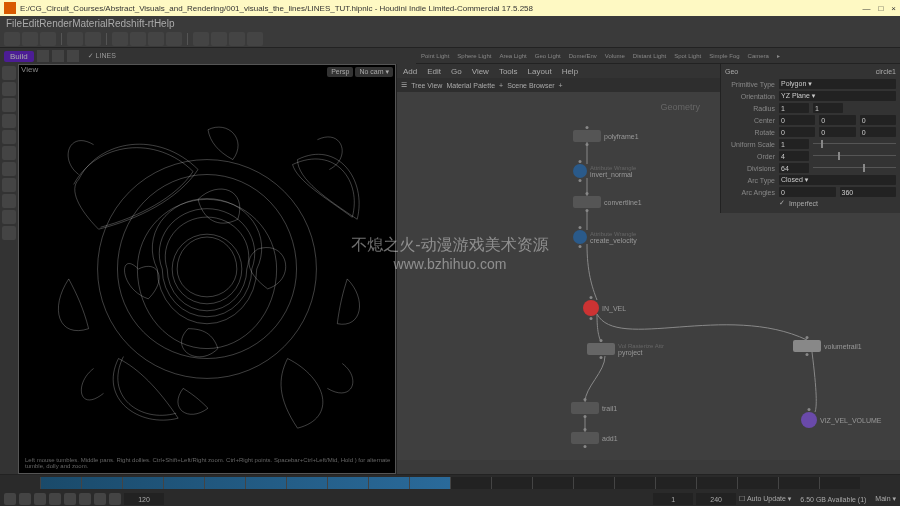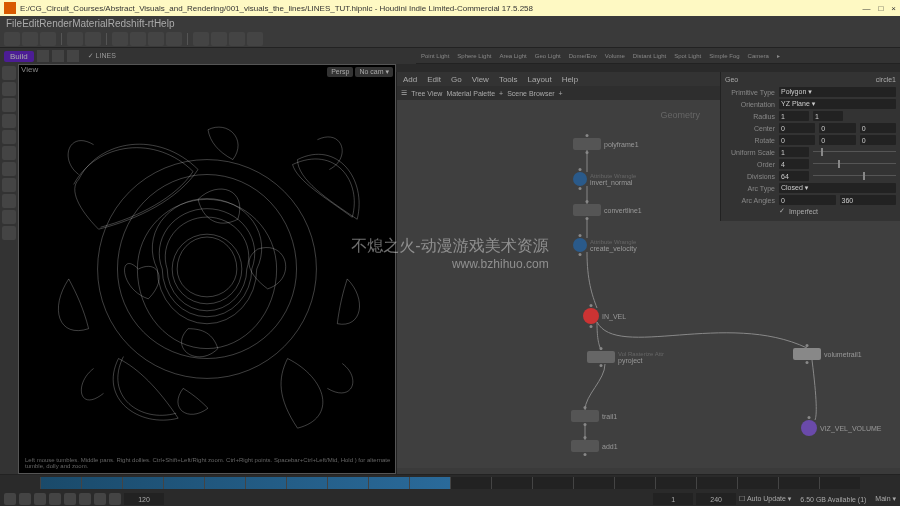--- a/index.html
+++ b/index.html
@@ -17,21 +17,21 @@
 .secondbar .icon { width:12px; height:12px; background:#444; }
 .main { display:flex; height:410px; }
 .sidebar { width:18px; background:#333; display:flex; flex-direction:column; gap:2px; padding:2px; }
 .sidebar .tool { width:14px; height:14px; background:#444; border-radius:2px; }
 .viewport { width:378px; background:#000; position:relative; border:1px solid #555; }
 .viewport .vtabs { position:absolute; top:0; left:2px; font-size:8px; color:#888; }
 .viewport .vbtns { position:absolute; top:2px; right:2px; display:flex; gap:2px; }
 .viewport .vbtn { padding:1px 4px; background:#333; font-size:7px; border-radius:2px; }
 .viewport svg { width:100%; height:100%; }
 .viewport .hint { position:absolute; bottom:4px; left:6px; font-size:6px; color:#666; }
-.nodegraph { flex:1; background:#3a3a3a; position:relative; border-left:1px solid #222;margin-top:8px; }
+.nodegraph { flex:1; background:#3a3a3a; position:relative; border-left:1px solid #222; }
 .ngmenu { height:14px; background:#333; display:flex; gap:10px; padding:0 6px; align-items:center; font-size:8px; }
 .ngtabs { height:14px; background:#2e2e2e; display:flex; gap:4px; padding:0 4px; align-items:center; font-size:7px; }
 .ngcanvas { height:368px; position:relative; background:#3f3f3f; overflow:hidden; }
 .ngcanvas .label { position:absolute; font-size:9px; color:#666; }
 .node { position:absolute; display:flex; align-items:center; gap:3px; }
 .node .conn { width:3px; height:3px; background:#888; border-radius:50%; position:absolute; left:50%; transform:translateX(-50%); }
 .node .conn.top { top:-4px; }
 .node .conn.bot { bottom:-4px; }
 .node .shape { width:28px; height:12px; background:#555; border-radius:2px; position:relative; }
 .node .shape.round { width:14px; height:14px; border-radius:50%; }
@@ -50,21 +50,21 @@
 .timeline .track .prog { height:100%; background:linear-gradient(90deg,#1a4a6a,#2a6a9a); width:50%; }
 .timeline .track .ticks { position:absolute; top:0; left:0; right:0; height:100%; display:flex; }
 .timeline .track .tick { flex:1; border-left:1px solid #444; }
 .timeline .controls { display:flex; align-items:center; gap:3px; padding:0 4px; height:16px; }
 .timeline .pbtn { width:12px; height:12px; background:#444; border-radius:2px; }
 .timeline .fld { width:40px; height:12px; background:#222; font-size:7px; display:flex; align-items:center; justify-content:center; }
 .shelf { position:absolute; top:48px; right:0; width:484px; height:16px; background:#333; display:flex; gap:2px; padding:0 2px; align-items:center; border-bottom:1px solid #222; }
 .shelf .sbtn { padding:1px 3px; font-size:6px; color:#888; }
 .watermark { position:absolute; left:50%; top:50%; transform:translate(-50%,-50%); text-align:center; pointer-events:none; opacity:0.5; }
 .watermark .ch { font-size:16px; color:#ddd; }
-.watermark .url { font-size:12px; color:#ddd;text-align:right; }
+.watermark .url { font-size:14px; color:#ddd; }
 </style>
 </head>
 <body>
 
 <div class="titlebar">
   <div class="icon"></div>
   <div class="title">E:/CG_Circuit_Courses/Abstract_Visuals_and_Rendering/001_visuals_the_lines/LINES_TUT.hipnlc - Houdini Indie Limited-Commercial 17.5.258</div>
   <div class="winbtns">
     <span>—</span>
     <span>□</span>

